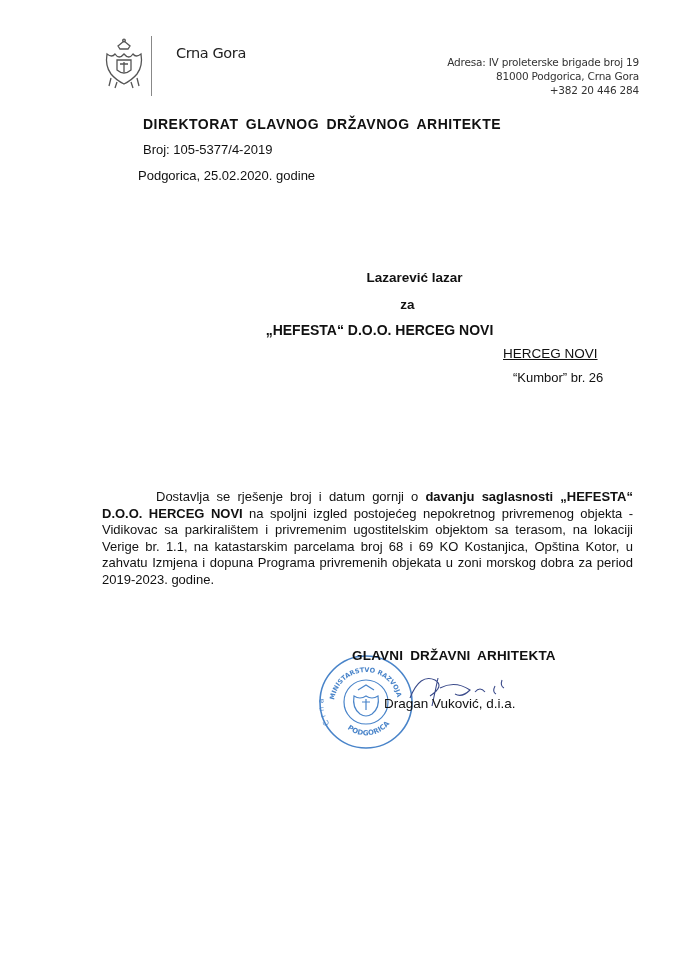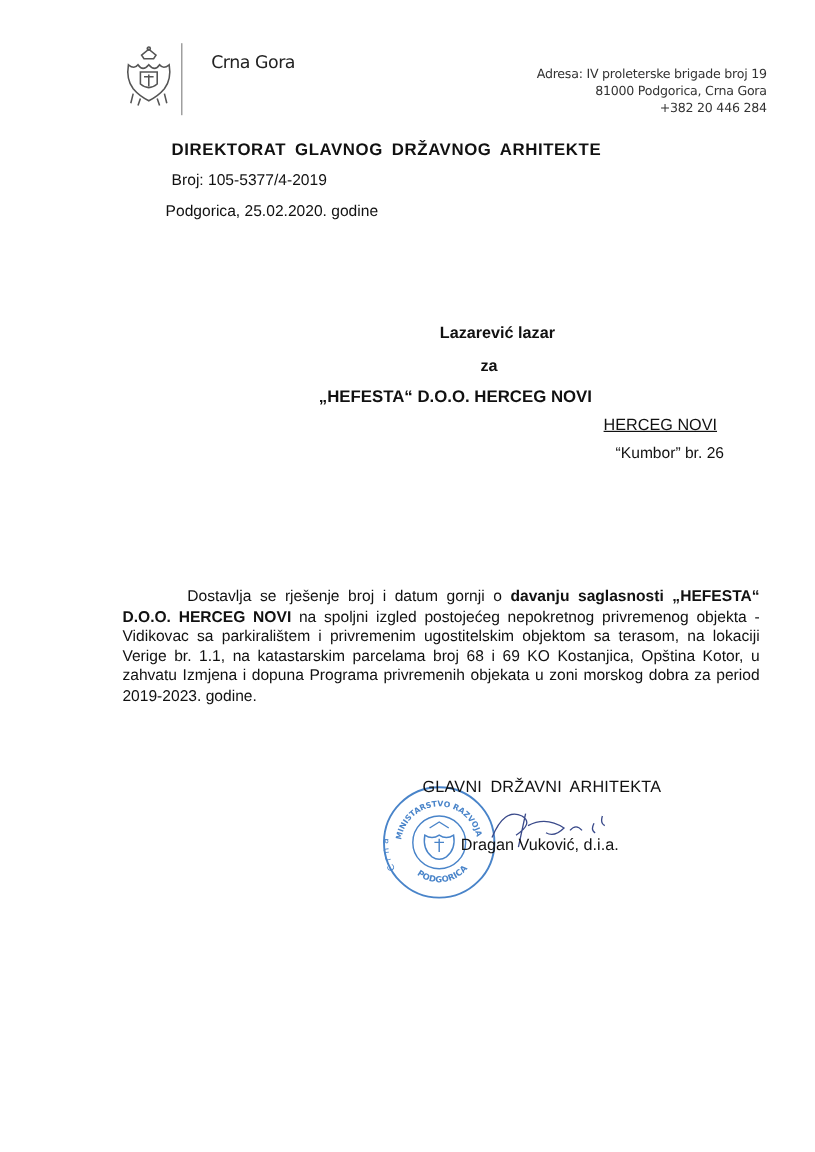--- a/index.html
+++ b/index.html
@@ -14,21 +14,21 @@
     .broj { left: 143px; top: 142px; font-size: 13px; }
     .date { left: 138px; top: 168px; font-size: 13px; }
     .center { left: 0; width: 679px; text-align: center; font-weight: bold; font-size: 13.5px; }
     .recipient-name { top: 270px; left: 75px; }
     .recipient-za { top: 297px; left: 68px; }
     .recipient-company { top: 322px; left: 40px; font-size: 14px; }
     .city { left: 503px; top: 346px; font-size: 13.5px; font-weight: normal; text-decoration: underline; text-align: center; }
     .street { left: 513px; top: 370px; font-size: 13px; }
     .body-text { left: 82px; top: 489px; width: 531px; font-size: 13px; line-height: 16.5px; text-align: justify; margin-left: 20px; }
     .body-text .indent { display: inline-block; width: 54px; }
-    .sign-title { left: 352px; top: 648px; font-size: 13.5px; font-weight: normal; letter-spacing: 0.2px; word-spacing: 3px; }
+    .sign-title { left: 352px; top: 648px; font-size: 13.5px; font-weight: bold; letter-spacing: 0.2px; word-spacing: 3px; }
     .sign-name { left: 384px; top: 696px; font-size: 13.5px; font-weight: normal; }
     .stamp { left: 316px; top: 652px; width: 100px; height: 100px; opacity: 0.85; }
     .signature { left: 400px; top: 668px; width: 120px; height: 40px; }
   </style>
 </head>
 <body>
 
 <svg class="abs crest" viewBox="0 0 42 52">
   <g fill="none" stroke="#555" stroke-width="1.3">
     <path d="M15 8 L21 3 L27 8 L25 11 L17 11 Z"></path>

